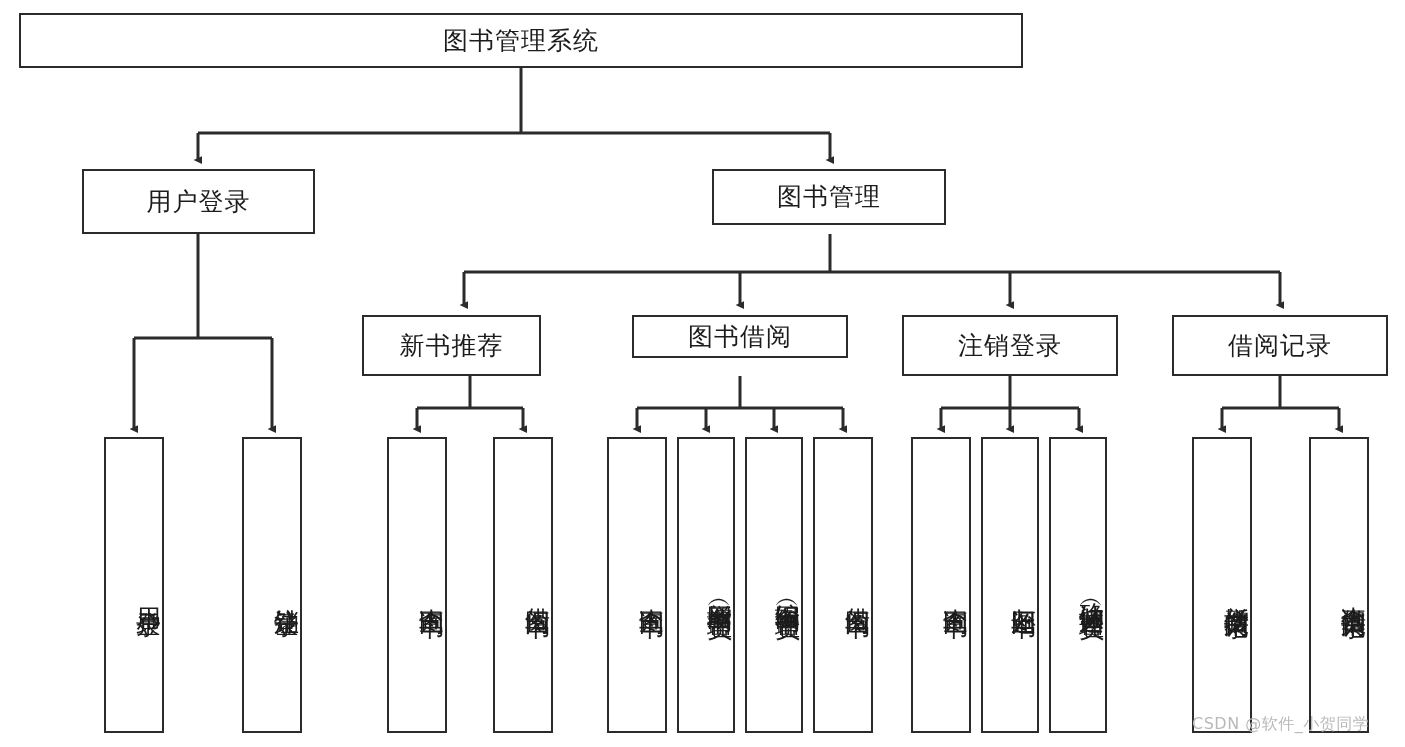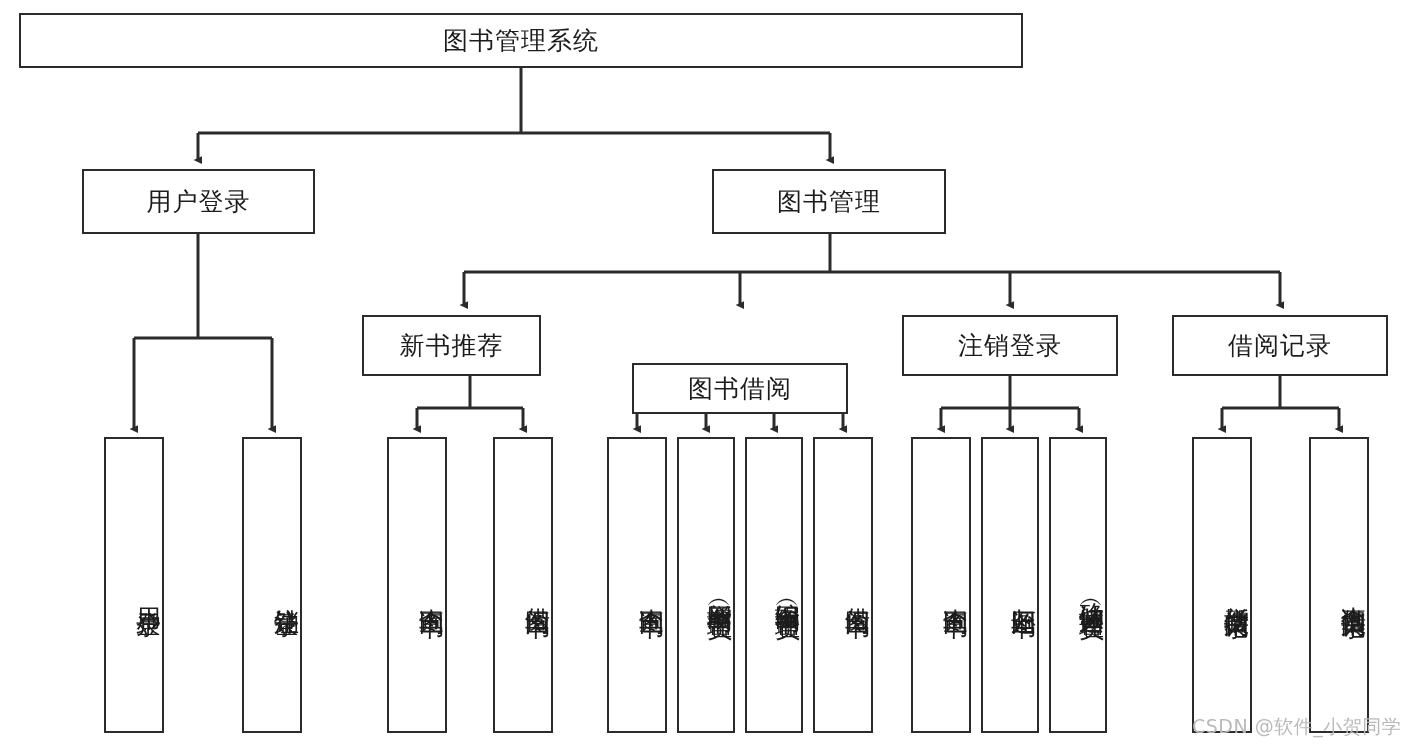--- a/index.html
+++ b/index.html
@@ -52,21 +52,21 @@
     justify-content: center;
     padding-top: 14px;
   }
   .node.vert .vlabel {
     writing-mode: vertical-rl;
     text-orientation: upright;
     white-space: normal;
   }
   .watermark {
     position: absolute;
-    font-size: 19px;
+    font-size: 16px;
     color: #b9b9b9;
     letter-spacing: 0.5px;
     white-space: nowrap;
     font-family: "DejaVu Sans", "Liberation Sans", sans-serif;
   }
 </style>
 </head>
 <body>
 
 <div id="canvas">
@@ -123,28 +123,28 @@
     </g>
   </svg>
 
   <div class="node horiz" style="left:19px; top:13px; width:1004px; height:55px;">
     <span>图书管理系统</span>
   </div>
 
   <div class="node horiz" style="left:82px; top:169px; width:233px; height:65px;">
     <span>用户登录</span>
   </div>
-  <div class="node horiz" style="left:712px; top:169px; width:234px; height:65px;">
+  <div class="node horiz" style="left:712px; top:169px; width:234px; height:56px;">
     <span>图书管理</span>
   </div>
 
   <div class="node horiz" style="left:362px; top:315px; width:179px; height:61px;">
     <span>新书推荐</span>
   </div>
-  <div class="node horiz" style="left:632px; top:315px; width:216px; height:51px;margin-top:48px;">
+  <div class="node horiz" style="left:632px; top:315px; width:216px; height:43px;">
     <span>图书借阅</span>
   </div>
   <div class="node horiz" style="left:902px; top:315px; width:216px; height:61px;">
     <span>注销登录</span>
   </div>
   <div class="node horiz" style="left:1172px; top:315px; width:216px; height:61px;">
     <span>借阅记录</span>
   </div>
 
   <div class="node vert" style="left:104px; top:437px; width:60px; height:296px;">

